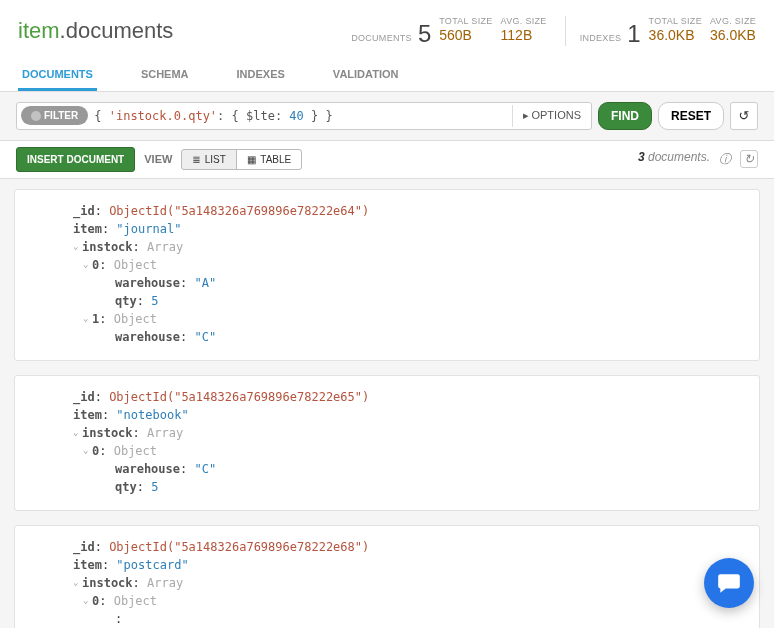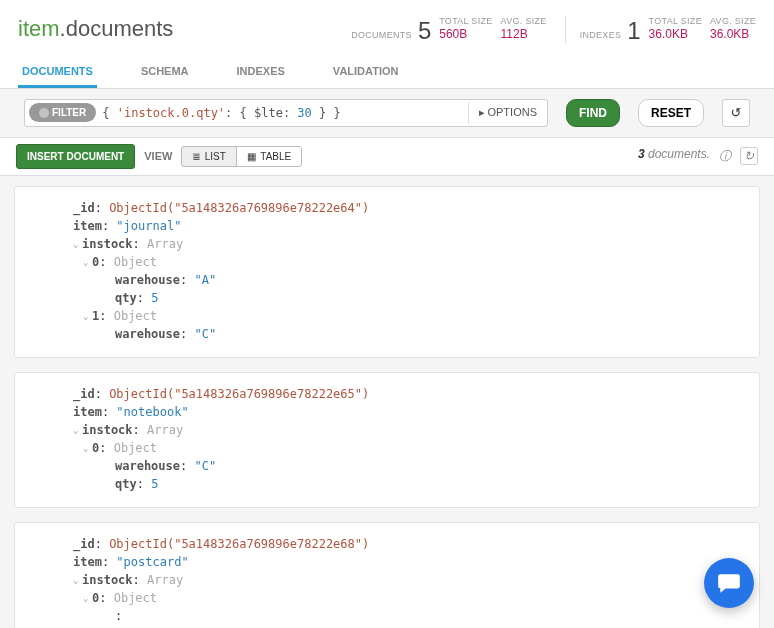--- a/index.html
+++ b/index.html
@@ -48,22 +48,22 @@
     text-transform: uppercase;
     letter-spacing: 0.3px;
   }
   .stat-value-big {
     font-size: 24px;
     font-weight: 300;
     color: #444;
     line-height: 1;
   }
   .stat-value-small {
-    font-size: 12px;
-    color: #be185d;
+    font-size: 14px;
+    color: #a16207;
     line-height: 1.4;
   }
   .stat-main-pair { display: flex; align-items: flex-end; gap: 6px; }
   .tabs {
     display: flex;
     gap: 40px;
   }
   .tab {
     padding: 8px 4px;
     font-size: 11px;
@@ -73,24 +73,24 @@
     border-bottom: 3px solid transparent;
     cursor: pointer;
   }
   .tab.active {
     color: #2e9dd6;
     border-bottom-color: #2e9dd6;
   }
   .query-bar {
     background: #f5f5f5;
     border-bottom: 1px solid #ddd;
-    padding: 10px 24px;
+    padding: 10px 16px;
     display: flex;
     align-items: center;
-    gap: 18px;
+    gap: 6px;
   }
   .filter-input-wrap {
     flex: 1;
     display: flex;
     align-items: center;
     background: #fff;
     border: 1px solid #ccc;
     border-radius: 3px;
     padding: 2px 4px;
     height: 28px;
@@ -261,21 +261,21 @@
     <div class="tab">SCHEMA</div>
     <div class="tab">INDEXES</div>
     <div class="tab">VALIDATION</div>
   </div>
 </div>
 
 <div class="query-bar">
   <div class="filter-input-wrap">
     <span class="filter-pill">FILTER</span>
     <span class="query-text">
-      <span>{ </span><span class="k-key">'instock.0.qty'</span><span>: { $lte: </span><span class="k-num">30</span><span> } }</span>
+      <span>{ </span><span class="k-key">'instock.0.qty'</span><span>: { $lte: </span><span class="k-num">40</span><span> } }</span>
     </span>
     <span class="options-btn">▸ OPTIONS</span>
   </div>
   <button class="btn btn-green">FIND</button>
   <button class="btn">RESET</button>
   <div class="history-btn">
     <span>↺</span>
   </div>
 </div>
 

